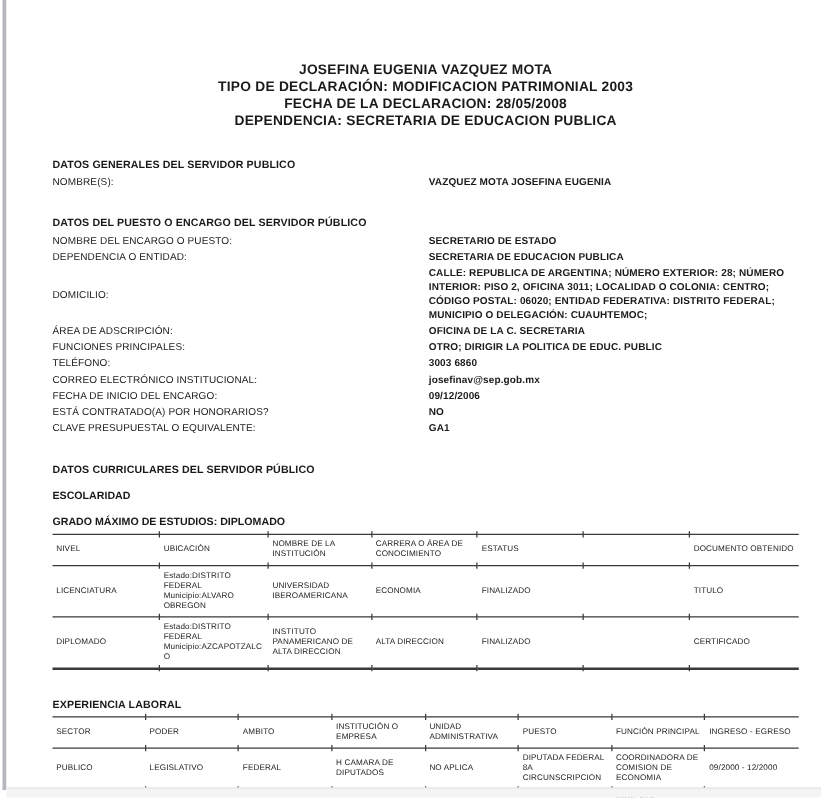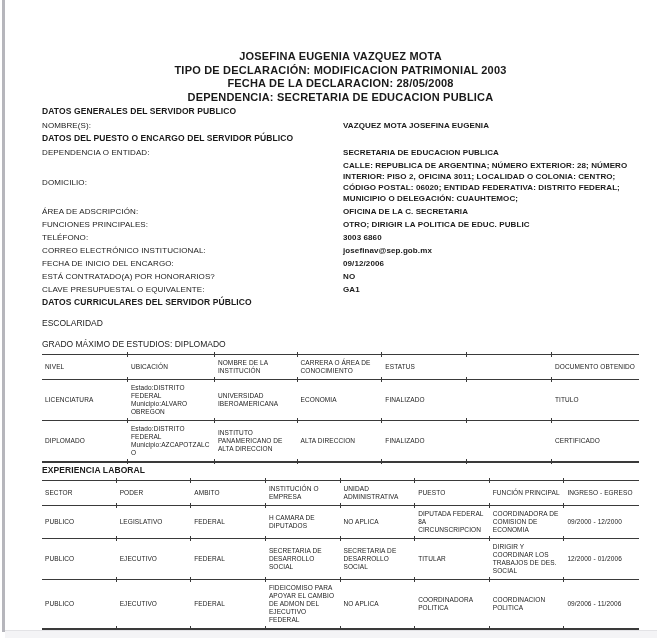--- a/index.html
+++ b/index.html
@@ -38,25 +38,25 @@
     font-size: 11px;
     line-height: 13.5px;
     letter-spacing: 0.2px;
     margin-top: 24px;
   }
   .section-heading {
     font-weight: bold;
     font-size: 8.5px;
     line-height: 11px;
     letter-spacing: 0.1px;
-    margin-top: 2px;
+    margin-top: 22px;
     margin-bottom: 3px;
   }
   .sub-heading {
-    font-weight: normal;
+    font-weight: bold;
     font-size: 8.5px;
     line-height: 11px;
     margin-top: 10px;
     margin-bottom: 2px;
   }
   .field {
     display: flex;
     align-items: center;
     margin-bottom: 2px;
   }
@@ -135,20 +135,24 @@
 
   <div class="section-heading">DATOS GENERALES DEL SERVIDOR PUBLICO</div>
   <div class="field">
     <span class="label">NOMBRE(S):</span>
     <span class="value">VAZQUEZ MOTA JOSEFINA EUGENIA</span>
   </div>
 
   <div class="section-heading">DATOS DEL PUESTO O ENCARGO DEL SERVIDOR PÚBLICO</div>
 
   <div class="field">
+    <span class="label">NOMBRE DEL ENCARGO O PUESTO:</span>
+    <span class="value">SECRETARIO DE ESTADO</span>
+  </div>
+  <div class="field">
     <span class="label">DEPENDENCIA O ENTIDAD:</span>
     <span class="value">SECRETARIA DE EDUCACION PUBLICA</span>
   </div>
   <div class="field center">
     <span class="label">DOMICILIO:</span>
     <span class="value">CALLE: REPUBLICA DE ARGENTINA; NÚMERO EXTERIOR: 28; NÚMERO INTERIOR: PISO 2, OFICINA 3011; LOCALIDAD O COLONIA: CENTRO; CÓDIGO POSTAL: 06020; ENTIDAD FEDERATIVA: DISTRITO FEDERAL; MUNICIPIO O DELEGACIÓN: CUAUHTEMOC;</span>
   </div>
   <div class="field">
     <span class="label">ÁREA DE ADSCRIPCIÓN:</span>
     <span class="value">OFICINA DE LA C. SECRETARIA</span>

